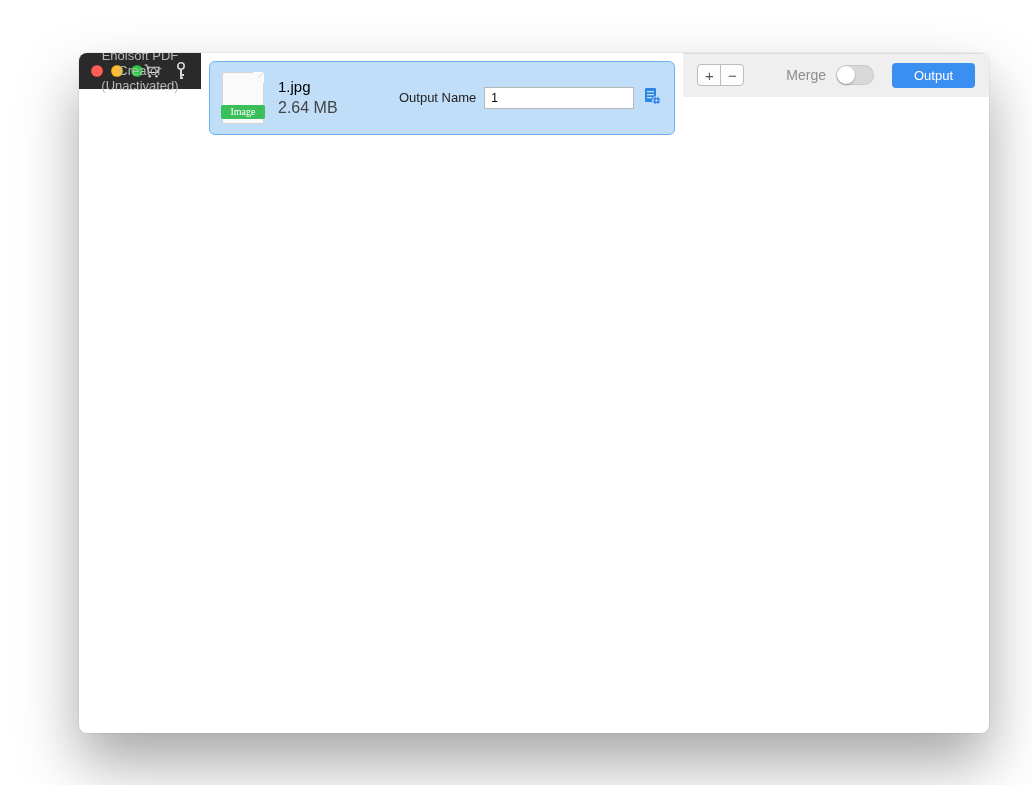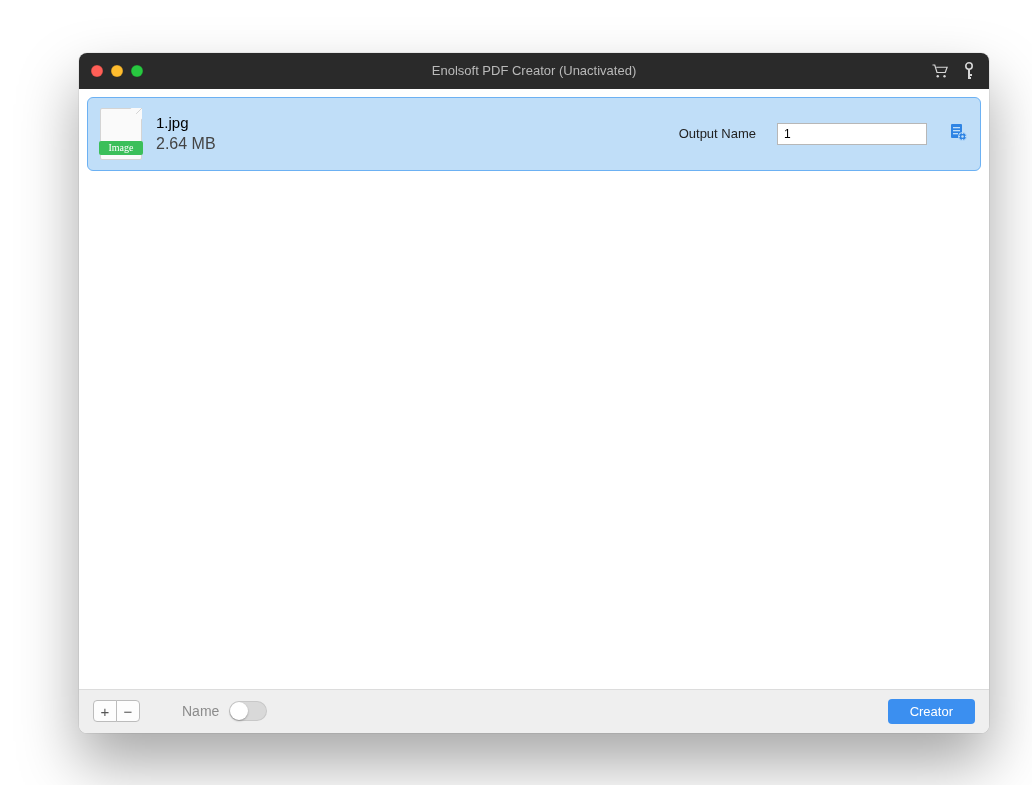--- a/index.html
+++ b/index.html
@@ -13,21 +13,21 @@
   .stage {
     width: 1032px; height: 785px;
     display: flex; align-items: center; justify-content: center;
   }
   .window {
     width: 910px; height: 680px;
     background: #ffffff;
     border-radius: 8px;
     box-shadow: 0 30px 60px rgba(0,0,0,0.35), 0 0 0 1px rgba(0,0,0,0.05);
     overflow: hidden;
-    display: flex; flex-direction: column; margin-left: 36px;
+    display: flex; flex-direction: row; margin-left: 36px;
   }
   
   .titlebar {
     height: 36px;
     background: #2a2a2a;
     display: flex; align-items: center;
     position: relative;
   }
   .traffic {
     display: flex; gap: 8px; margin-left: 12px;
@@ -83,21 +83,21 @@
     text-align:center;
     font-size: 10px; line-height: 14px;
     color:#fff; background:#3bbf5a;
     border-radius:2px;
     padding: 0 2px;
   }
   .file-meta { display:flex; flex-direction:column; gap:4px; }
   .file-name { font-size: 15px; color:#000; }
   .file-size { font-size: 16px; color:#444; }
   .spacer { flex: 1; }
-  .output-wrap { display:flex; align-items:center; gap:21px; }
+  .output-wrap { display:flex; align-items:center; gap:8px; }
   .output-label { font-size: 13px; color:#222; }
   .output-input {
     width: 150px; height: 22px;
     border: 1px solid #b7b7b7;
     background:#fff;
     padding: 0 6px;
     font-size: 12px;
   }
   .settings-icon { color:#2f84e4; cursor:pointer; }
   
@@ -207,22 +207,22 @@
         </div>
       </div>
     </div>
 
     <div class="footer">
       <div class="add-remove">
         <div class="sq-btn">+</div>
         <div class="sq-btn">−</div>
       </div>
       <div class="merge-wrap">
-        <span class="merge-label">Name</span>
+        <span class="merge-label">Merge</span>
         <div class="toggle">
           <div class="knob"></div>
         </div>
       </div>
-      <button class="convert-btn">Creator</button>
+      <button class="convert-btn">Output</button>
     </div>
 
   </div>
 </div>
 
 </body></html>

